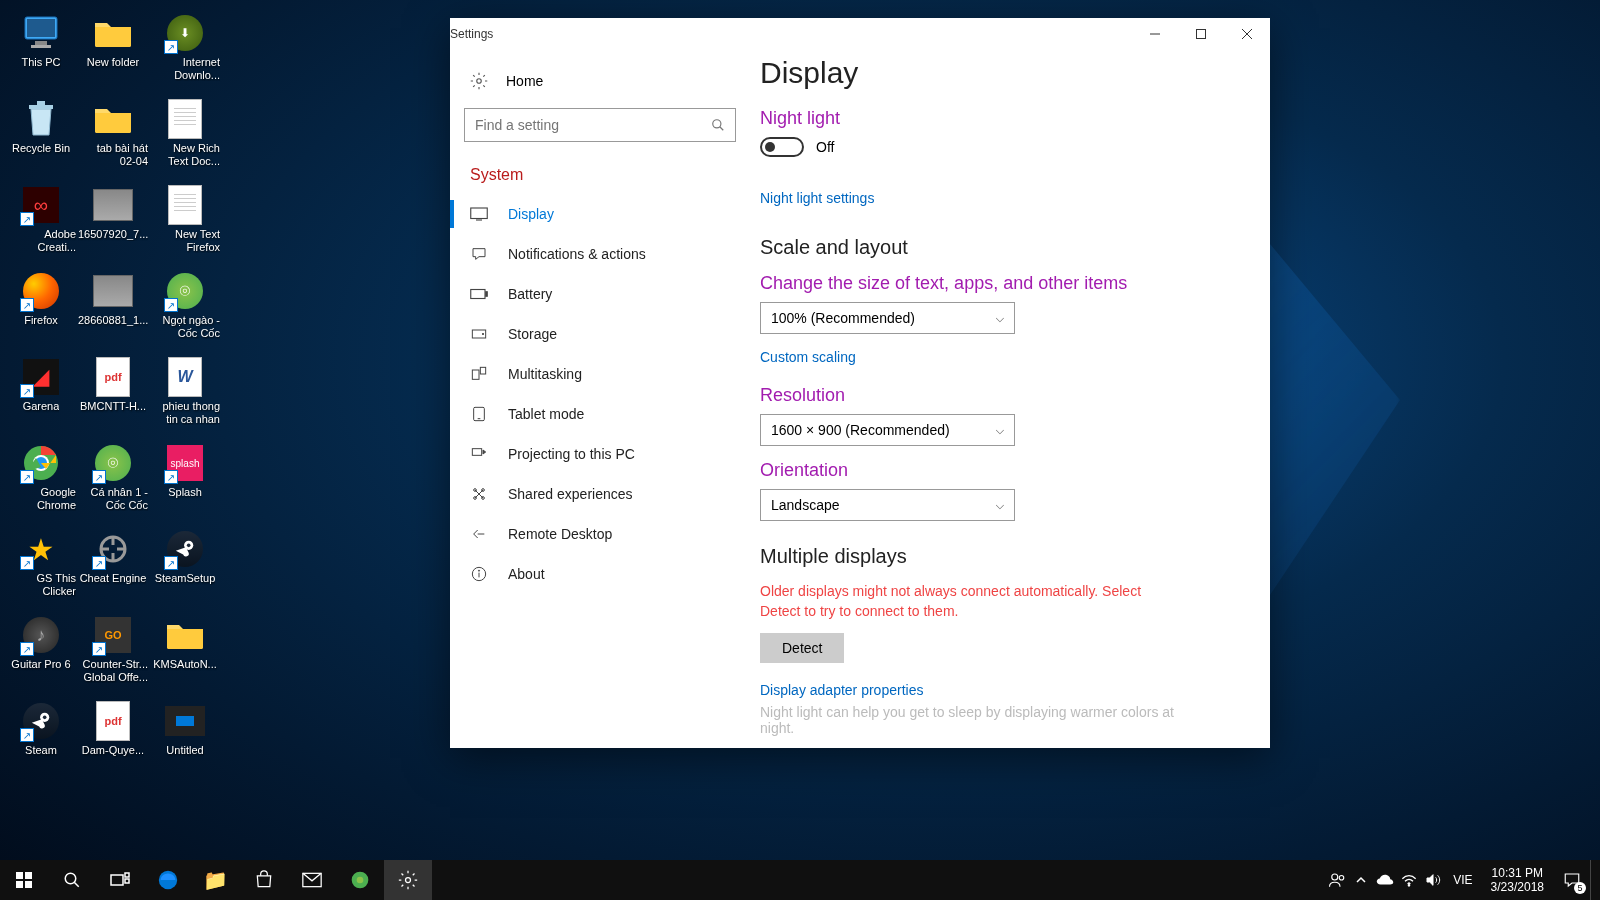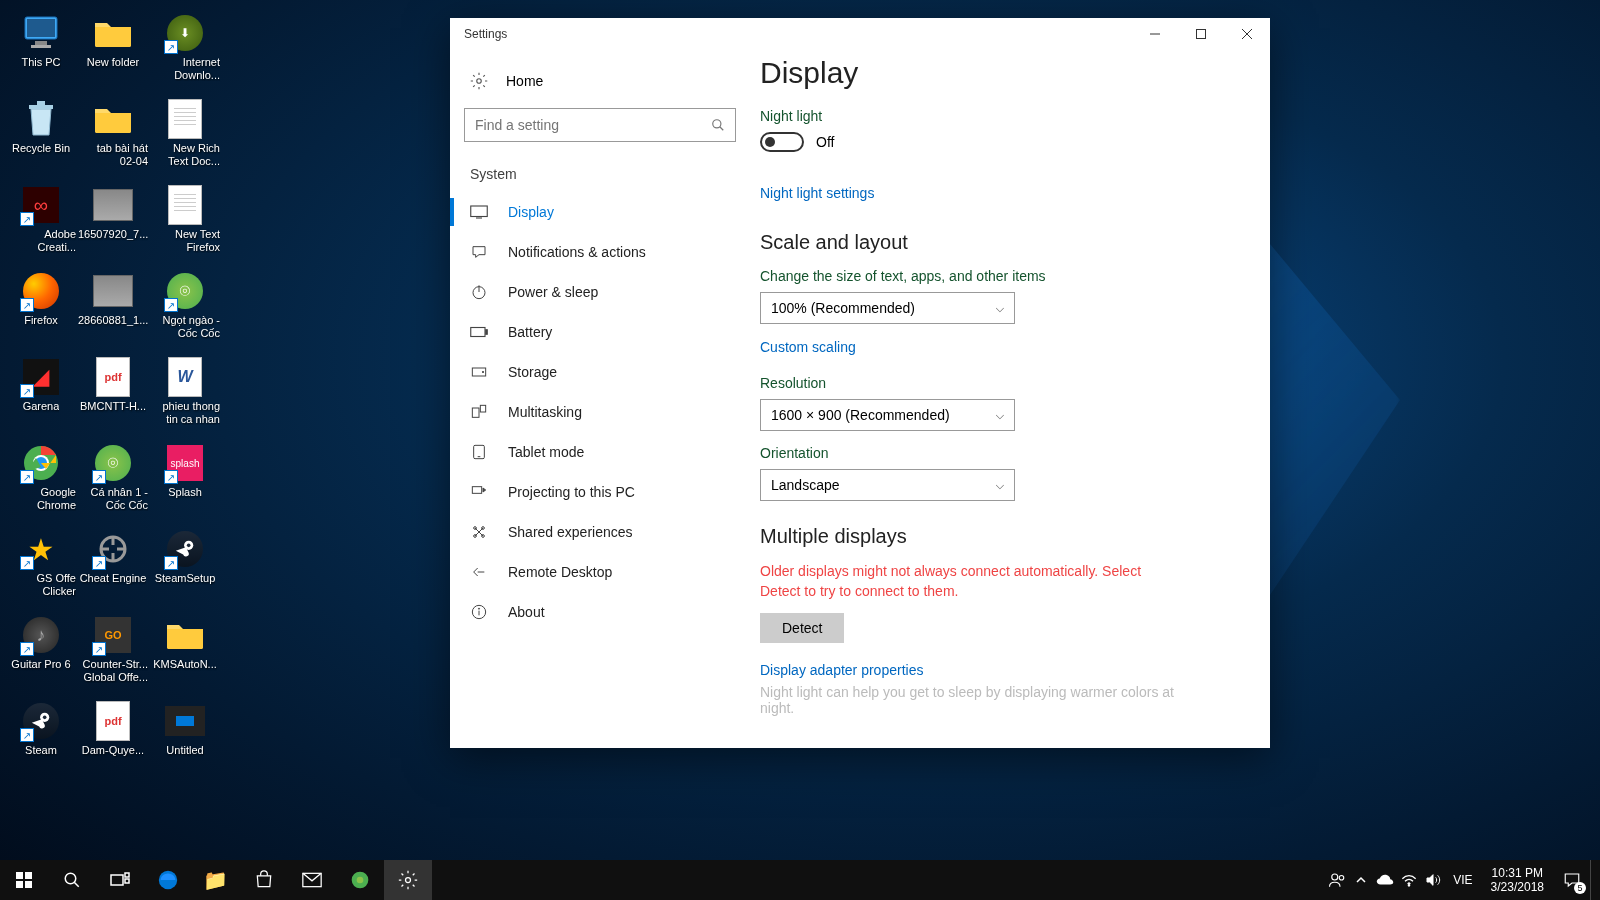--- a/index.html
+++ b/index.html
@@ -7,40 +7,40 @@
   .desktop { position:relative; width:1600px; height:900px; background:radial-gradient(ellipse at 60% 40%,#0a4d8c 0%,#052a4d 40%,#031a33 70%,#010b1a 100%); }
   .desktop::before { content:""; position:absolute; right:200px; top:100px; width:500px; height:600px; background:linear-gradient(135deg,rgba(30,144,255,0.3),rgba(10,80,150,0.1)); clip-path:polygon(50% 0%,100% 50%,60% 100%,0% 60%); filter:blur(2px); }
   .desktop-icons { position:absolute; top:10px; left:5px; display:grid; grid-template-columns:repeat(3,72px); grid-auto-rows:86px; gap:0; }
   .dicon { width:72px; display:flex; flex-direction:column; align-items:center; cursor:pointer; padding-top:2px; }
   .dicon .ico { width:42px; height:42px; display:flex; align-items:center; justify-content:center; font-size:32px; }
   .dicon .lbl { color:#fff; font-size:11px; text-align:right; text-shadow:1px 1px 2px #000; line-height:1.15; max-width:70px; overflow:hidden; display:-webkit-box; -webkit-line-clamp:2; -webkit-box-orient:vertical; margin-top:2px; }
   .shortcut-arrow{position:absolute;width:14px;height:14px;background:#fff;border:1px solid #0073cf;bottom:0;left:0;font-size:10px;color:#0073cf;display:flex;align-items:center;justify-content:center;}
   .ico-wrap{position:relative;}
 
   .settings-window { position:absolute; left:450px; top:18px; width:820px; height:730px; background:#fff; box-shadow:0 10px 40px rgba(0,0,0,0.5); display:flex; flex-direction:column; }
-  .titlebar { height:32px; display:flex; align-items:center; padding-left:14px; font-size:12px; color:#333; }
+  .titlebar { height:32px; display:flex; align-items:center; font-size:12px; color:#333; }
   .titlebar-controls { margin-left:auto; display:flex; }
   .tbtn { width:46px; height:32px; display:flex; align-items:center; justify-content:center; font-size:12px; cursor:pointer; }
   .settings-body { flex:1; display:flex; overflow:hidden; }
   .sidebar { width:300px; padding:10px 0; }
   .home-row { display:flex; align-items:center; padding:12px 20px; font-size:14px; cursor:pointer; }
   .home-row .gear{width:18px;height:18px;margin-right:18px;color:#555;}
   .search-box { margin:6px 14px 20px; border:1px solid #999; height:34px; display:flex; align-items:center; padding:0 10px; font-size:14px; color:#777; }
   .search-box input{border:none;outline:none;flex:1;font-size:14px;}
   .search-box .sicon{color:#777;font-size:14px;}
-  .sidebar-heading { padding:4px 20px 10px; color:#404040; font-size:14px; }
+  .sidebar-heading { padding:4px 20px 10px; color:#b91c1c; font-size:16px; }
   .nav-item { display:flex; align-items:center; padding:11px 20px; font-size:14px; cursor:pointer; color:#222; }
   .nav-item .nicon{width:18px;height:18px;margin-right:20px;display:flex;align-items:center;justify-content:center;color:#444;}
   .nav-item.active{color:#0078d7;position:relative;}
   .nav-item.active::before{content:"";position:absolute;left:0;top:6px;bottom:6px;width:4px;background:#0078d7;}
   .content { flex:1; padding:6px 30px 0 10px; overflow-y:auto; position:relative; }
   .content::-webkit-scrollbar{width:4px;} .content::-webkit-scrollbar-thumb{background:#ccc;}
   .page-title { font-size:30px; font-weight:300; color:#222; margin-bottom:18px; }
   .section-title { font-size:20px; font-weight:400; color:#222; margin:24px 0 14px; }
-  .field-label { font-size:14px; color:#14532d; margin-bottom:8px; }
+  .field-label { font-size:18px; color:#a21caf; margin-bottom:8px; }
   .toggle { display:flex; align-items:center; margin-bottom:32px; }
   .toggle-track{width:44px;height:20px;border:2px solid #333;border-radius:20px;position:relative;cursor:pointer;}
   .toggle-thumb{width:10px;height:10px;background:#333;border-radius:50%;position:absolute;top:3px;left:3px;}
   .toggle-label{margin-left:12px;font-size:14px;}
   .link { color:#0067c0; font-size:14px; cursor:pointer; display:inline-block; margin-bottom:6px; }
   .dropdown { width:255px; height:32px; border:1px solid #999; display:flex; align-items:center; padding:0 10px; font-size:14px; cursor:pointer; margin-bottom:14px; justify-content:space-between; background:#fff; }
   .dropdown .chev{color:#666;font-size:11px;}
   .body-text { font-size:14px; color:#ef4444; line-height:1.4; margin-bottom:12px; max-width:420px; }
   .btn { background:#ccc; border:none; padding:7px 22px; font-size:14px; cursor:pointer; }
   .cut-text{color:#bbb;font-size:14px;max-width:440px;}
@@ -242,21 +242,21 @@
         </div>
         <div class="lbl">Splash</div>
       </div>
       <div class="dicon">
         <div class="ico-wrap">
           <div class="ico">
             <div style="width:36px;height:36px;display:flex;align-items:center;justify-content:center;color:#ffc107;font-size:30px;">★</div>
           </div>
           <div class="shortcut-arrow">↗</div>
         </div>
-        <div class="lbl">GS Offe Clicker</div>
+        <div class="lbl">GS This Clicker</div>
       </div>
       <div class="dicon">
         <div class="ico-wrap">
           <div class="ico">
             <div style="width:36px;height:36px;display:flex;align-items:center;justify-content:center;">
               <svg width="34" height="34" viewBox="0 0 34 34" fill="none" stroke="#999" stroke-width="3">
                 <circle cx="17" cy="17" r="12"></circle>
                 <path d="M17 5v8M17 21v8M5 17h8M21 17h8"></path>
               </svg>
             </div>
@@ -400,29 +400,20 @@
             <div class="nav-item">
               <span class="nicon">
                 <svg width="16" height="16" viewBox="0 0 24 24" fill="none" stroke="currentColor" stroke-width="1.5">
                   <path d="M3 4h18v12H12l-5 4v-4H3z"></path>
                 </svg>
               </span>
               <span>Notifications &amp; actions</span>
             </div>
             <div class="nav-item">
               <span class="nicon">
-                <svg width="16" height="16" viewBox="0 0 24 24" fill="none" stroke="currentColor" stroke-width="1.5">
-                  <circle cx="12" cy="13" r="9"></circle>
-                  <line x1="12" y1="2" x2="12" y2="12"></line>
-                </svg>
-              </span>
-              <span>Power &amp; sleep</span>
-            </div>
-            <div class="nav-item">
-              <span class="nicon">
                 <svg width="18" height="12" viewBox="0 0 24 14" fill="none" stroke="currentColor" stroke-width="1.5">
                   <rect x="1" y="1" width="19" height="12"></rect>
                   <rect x="21" y="4" width="2" height="6" fill="currentColor"></rect>
                 </svg>
               </span>
               <span>Battery</span>
             </div>
             <div class="nav-item">
               <span class="nicon">
                 <svg width="16" height="16" viewBox="0 0 24 24" fill="none" stroke="currentColor" stroke-width="1.5">

